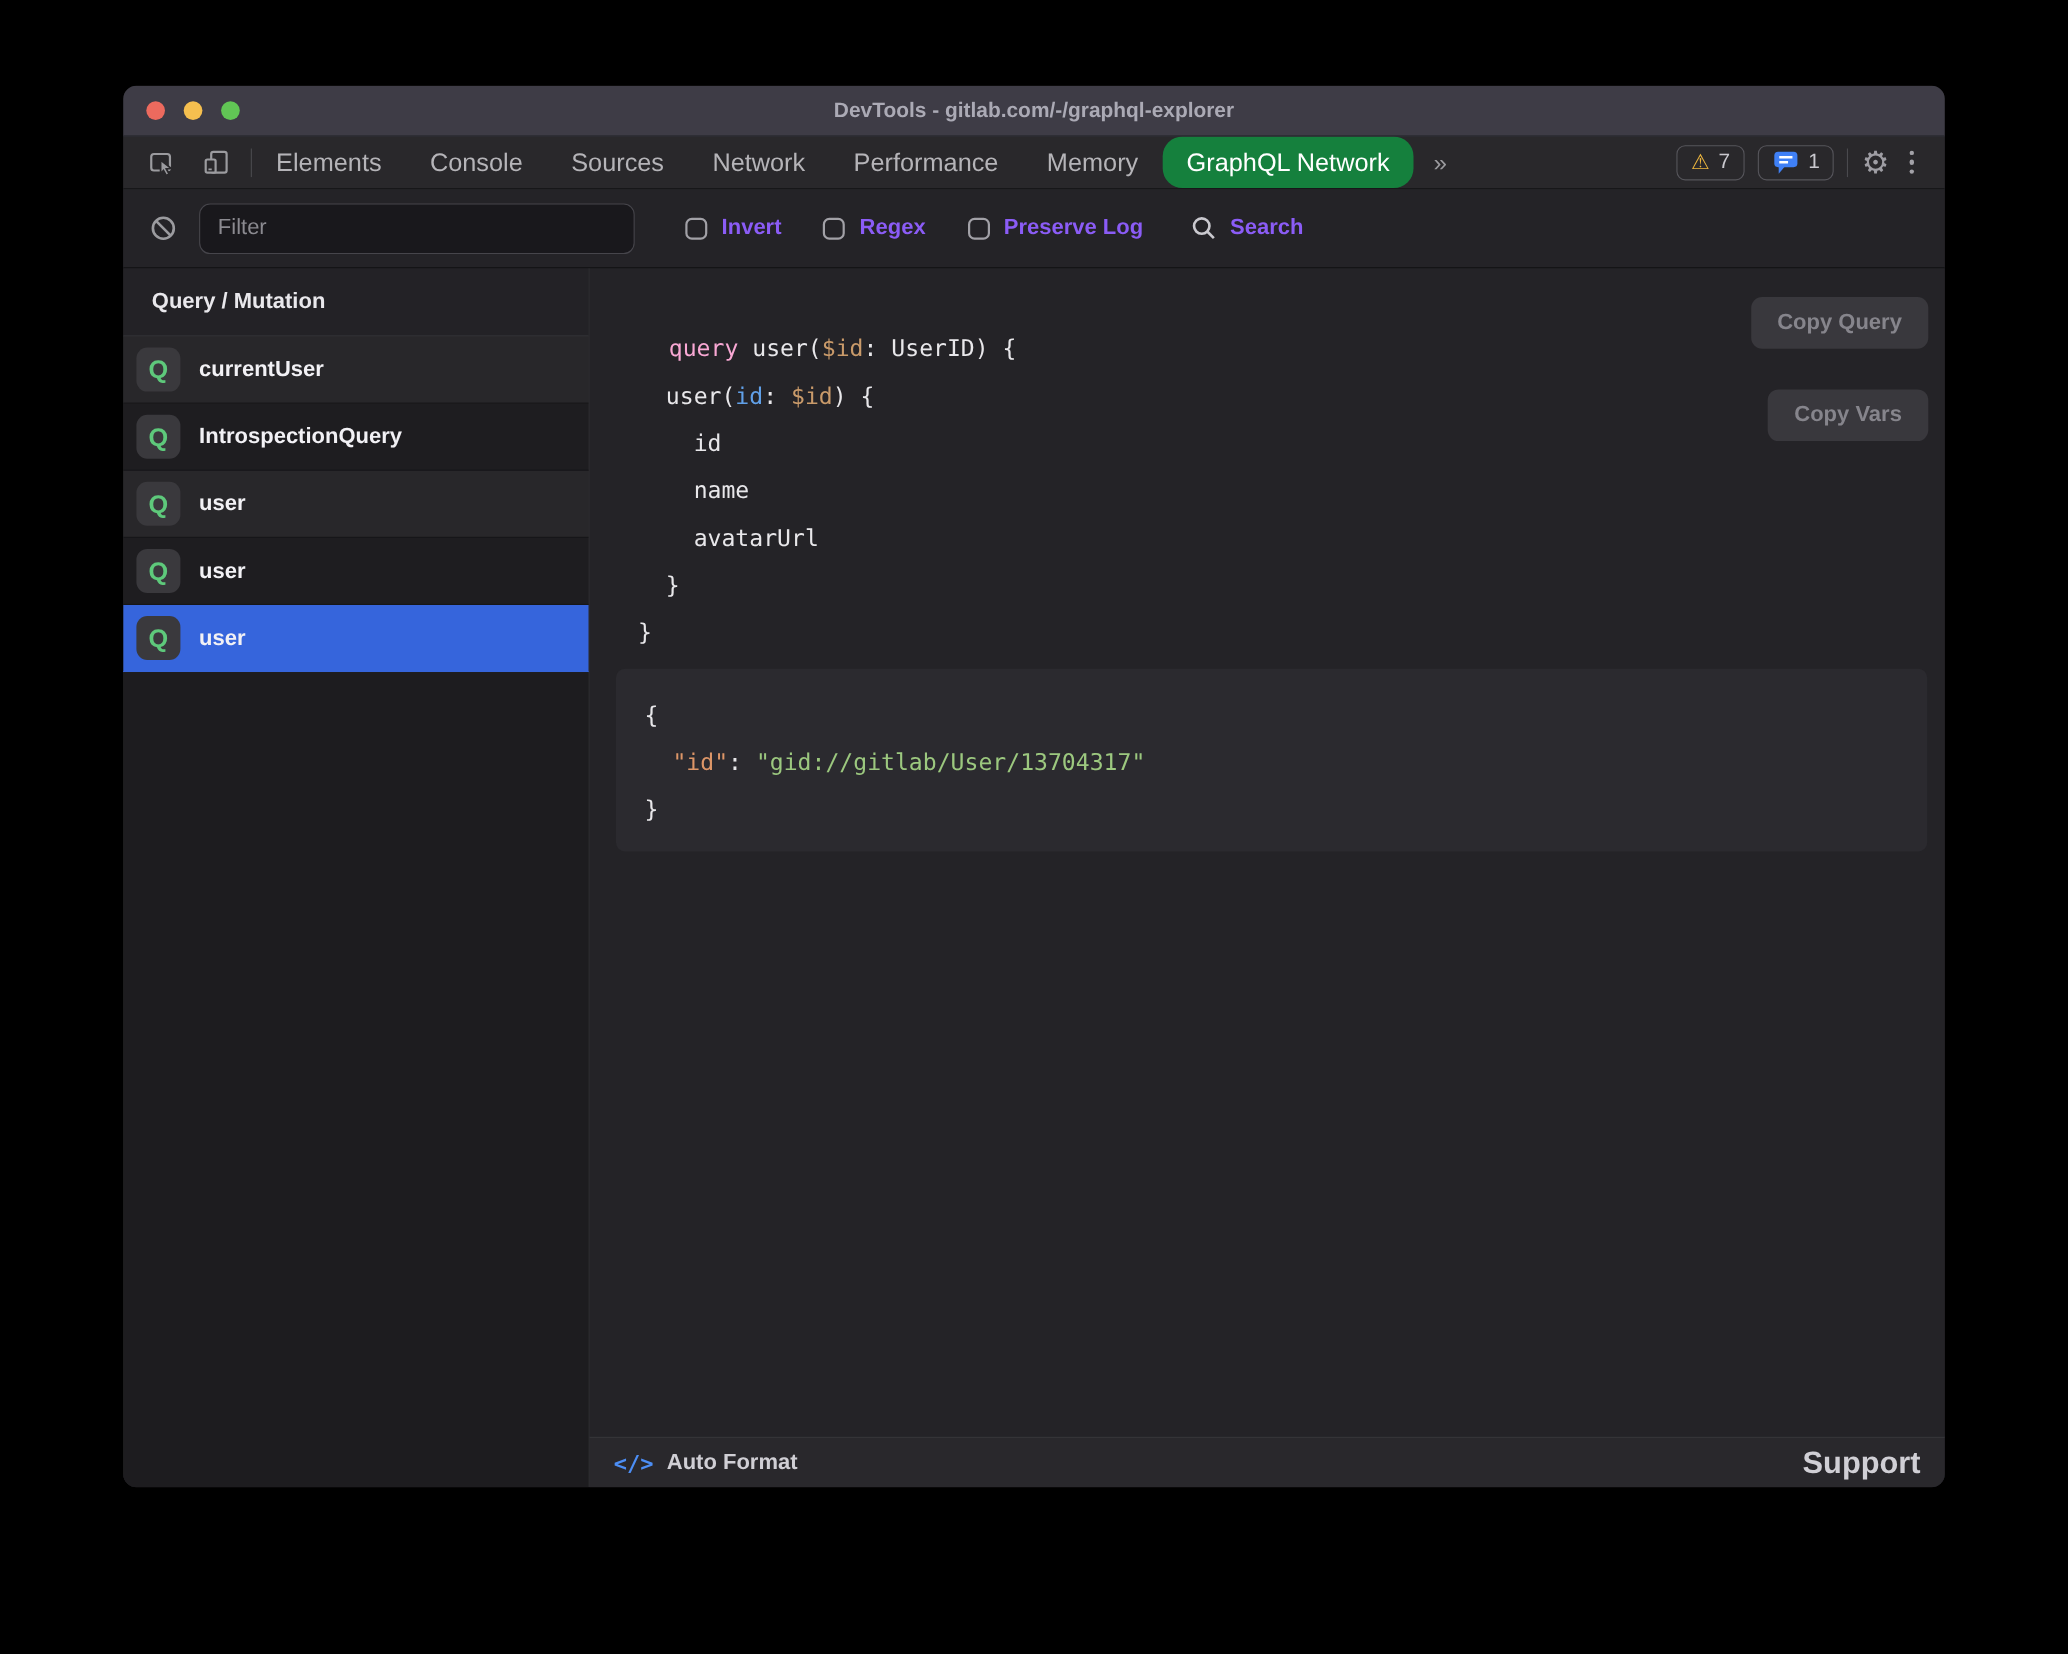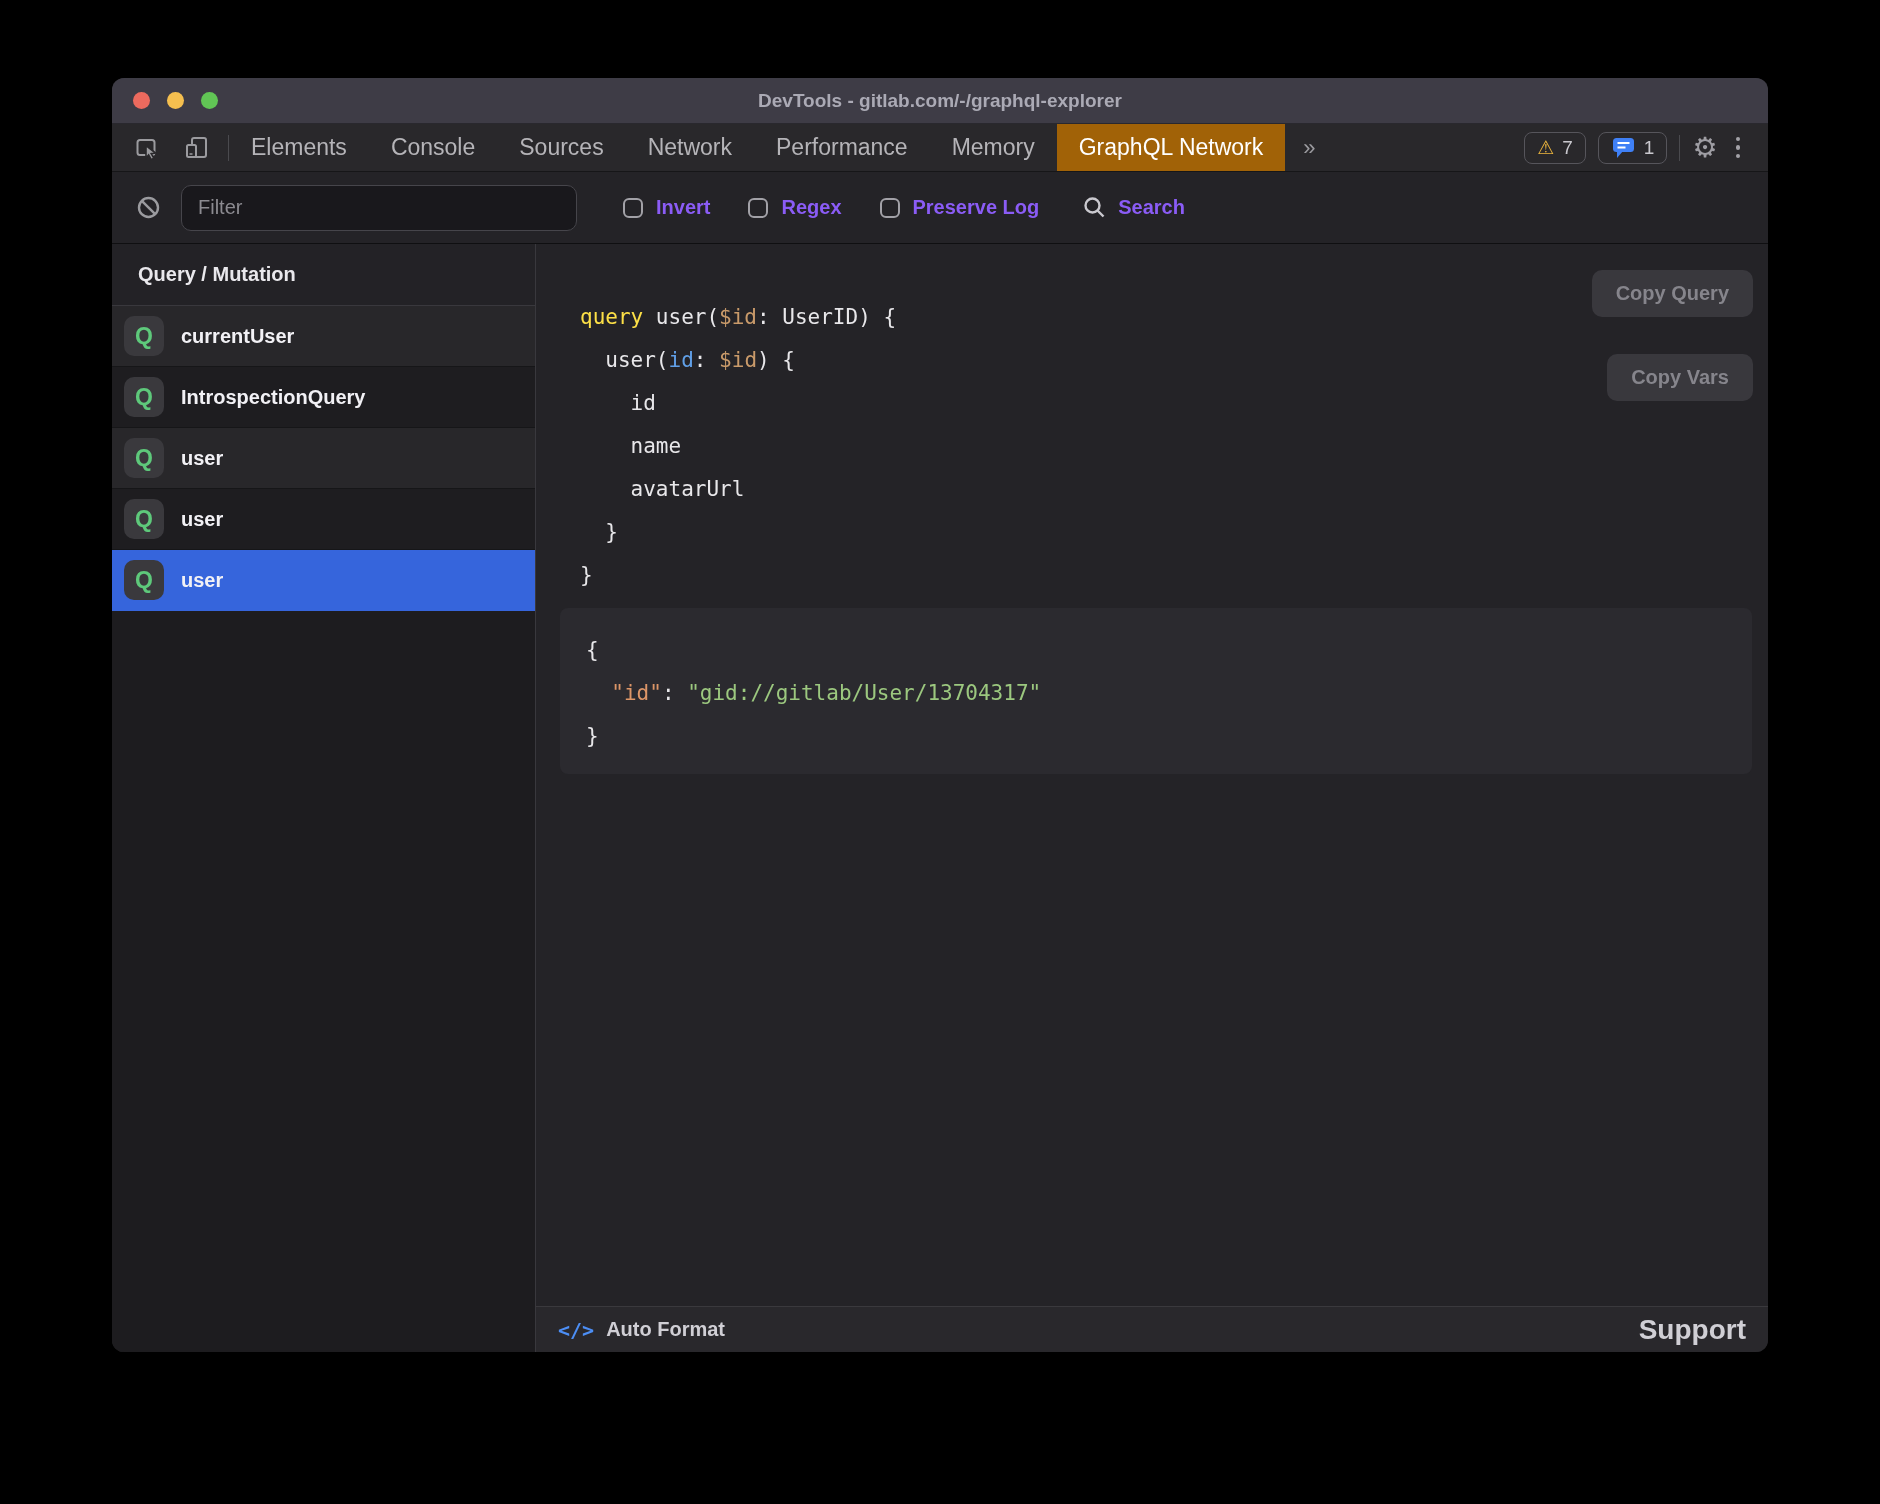--- a/index.html
+++ b/index.html
@@ -25,21 +25,21 @@
   .title-text { color:#abaab5; font-size:19px; font-weight:700; }
 
   
   .tabbar {
     height:48px; background:#29282b; flex:0 0 auto;
     display:flex; align-items:stretch; border-bottom:1px solid #161618;
   }
   .tool-icons { display:flex; align-items:center; gap:24px; padding:0 18px 0 22px; }
   .vdiv { width:1px; height:26px; background:#4a4a4e; align-self:center; }
   .main-tab { display:flex; align-items:center; padding:0 22px; color:#b5b4b8; font-size:23px; cursor:default; }
-  .main-tab.active { background:#a16207; color:#fff; }
+  .main-tab.active { background:#15803d; color:#fff;border-radius:18px; }
   .chevron-more { display:flex; align-items:center; padding:0 18px; color:#9b9b9f; font-size:22px; }
   .tab-right { margin-left:auto; display:flex; align-items:center; gap:12px; padding-right:22px; }
   .badge-box {
     display:flex; align-items:center; gap:8px; height:32px; padding:0 12px;
     border:1.5px solid #56555b; border-radius:8px;
   }
   .warn-glyph { color:#edb63e; font-size:19px; }
   .badge-count { color:#c9c8ce; font-size:19px; }
   .gear { color:#9e9da3; font-size:28px; line-height:1; }
   .kebab { display:flex; flex-direction:column; gap:4px; padding:0 6px; }
@@ -95,21 +95,21 @@
   .close-x { margin-left:auto; margin-right:22px; align-self:center; color:#b9b8be; font-size:23px; }
 
   .detail-body { flex:1; position:relative; background:#242327; min-height:0; }
   .code { font-family:"DejaVu Sans Mono", monospace; font-size:21px; line-height:43px; white-space:pre; }
   .query-code { position:absolute; left:44px; top:52px; }
   .vars-box {
     position:absolute; left:24px; right:16px; top:364px; height:166px;
     background:#2b2a2f; border-radius:8px; padding:21px 26px;
   }
   .tok-pl { color:#e8e7ea; }
-  .tok-kw { color:#fde047; }
+  .tok-kw { color:#f9a8d4;margin-left:28px; }
   .tok-var { color:#c99a6a; }
   .tok-attr { color:#61a0e8; }
   .tok-key { color:#dd9668; }
   .tok-str { color:#9cc87f; }
 
   .copy-btn {
     position:absolute; right:15px; background:#39383d; border:none; border-radius:10px;
     padding:12px 24px; color:#86858c; font-size:20px; font-weight:700;
     font-family:"Liberation Sans", sans-serif;
   }

